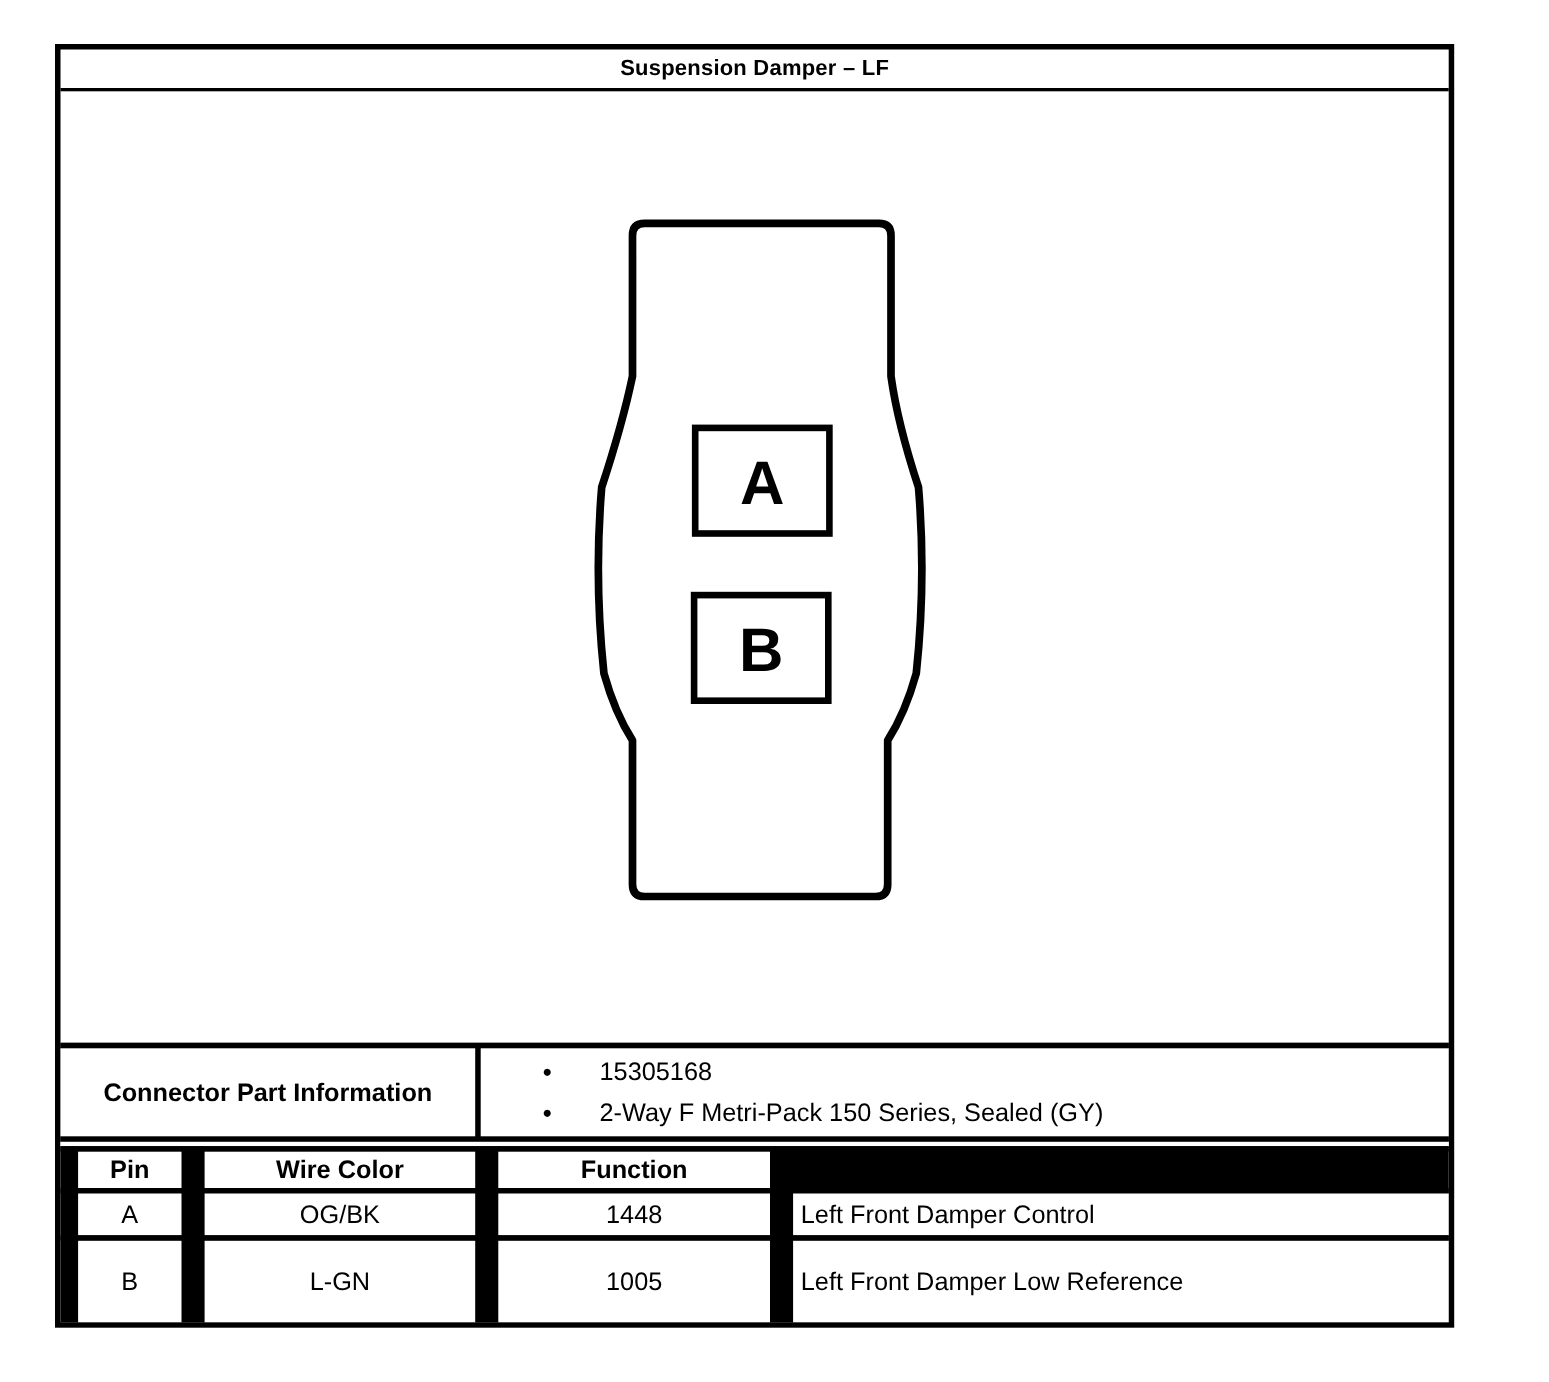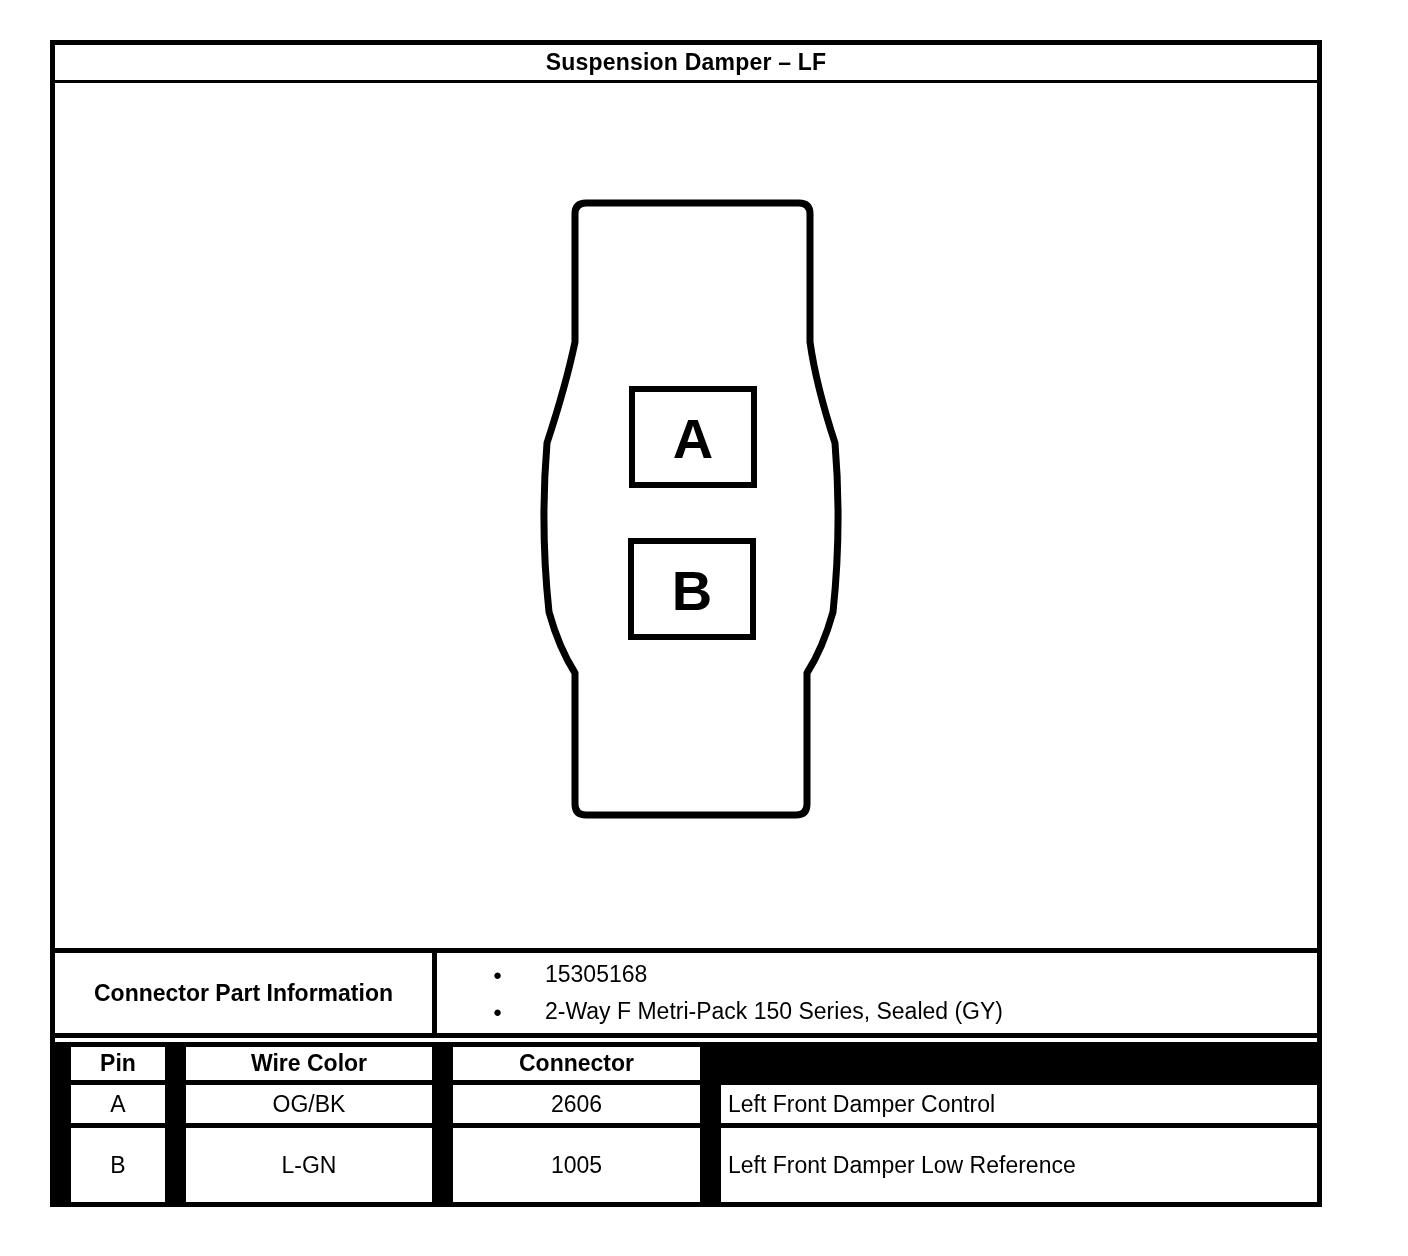--- a/index.html
+++ b/index.html
@@ -21,21 +21,21 @@
   }
   
   .title-bar {
     height: 38px;
     border-bottom: 3px solid #000000;
     display: flex;
     align-items: center;
     justify-content: center;
   }
   .title-bar span {
-    font-size: 23px;
+    font-size: 20px;
     font-weight: bold;
     letter-spacing: 0.2px;
   }
   
   .diagram-area {
     height: 865px;
     position: relative;
     overflow: hidden;
   }
   .diagram-area svg { display: block; }
@@ -173,27 +173,27 @@
       </div>
     </div>
   </div>
 
   <div class="table-gap"></div>
 
   <div class="pin-table">
 
     <div class="pt-cell pt-header">Pin</div>
     <div class="pt-cell pt-header">Wire Color</div>
-    <div class="pt-cell pt-header">Connector</div>
+    <div class="pt-cell pt-header">Function</div>
 
     <div class="pt-rowline"></div>
 
     <div class="pt-cell">A</div>
     <div class="pt-cell">OG/BK</div>
-    <div class="pt-cell">2606</div>
+    <div class="pt-cell">1448</div>
     <div class="pt-cell pt-left">Left Front Damper Control</div>
 
     <div class="pt-rowline"></div>
 
     <div class="pt-cell">B</div>
     <div class="pt-cell">L-GN</div>
     <div class="pt-cell">1005</div>
     <div class="pt-cell pt-left">Left Front Damper Low Reference</div>
   </div>
 

